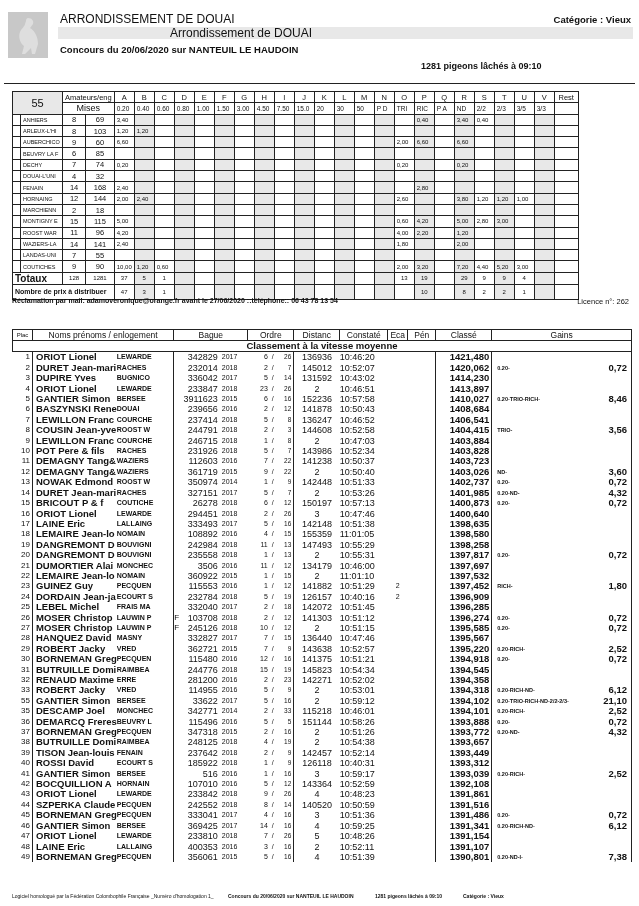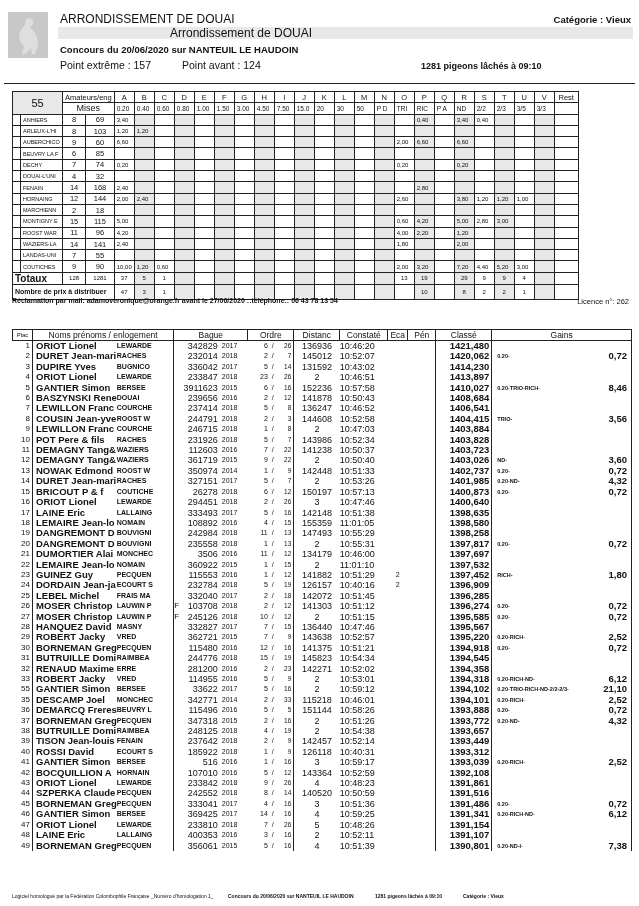--- a/index.html
+++ b/index.html
@@ -61,24 +61,20 @@
   <div class="logo">
     <svg viewBox="0 0 40 46">
         <path d="M20 6c4 0 6 3 5 6l-3 4c5 3 8 9 8 16l-3 10h-3l-1-6-6 6h-3l2-8c-4-3-6-9-4-14 2-4 5-6 5-8l1-3c0-2 1-3 2-3z" fill="#dedede"></path>
       </svg>
   </div>
   <div class="t1">ARRONDISSEMENT DE DOUAI</div>
   <div class="cat">Catégorie : Vieux</div>
   <div class="band"></div>
   <div class="t2">Arrondissement de DOUAI</div>
   <div class="t3">Concours du 20/06/2020 sur NANTEUIL LE HAUDOIN</div>
-  <div class="t4">
-    <span>Point extrême : 157</span>
-    <span>Point avant : 124</span>
-  </div>
   <div class="t5">1281 pigeons lâchés à 09:10</div>
   <div class="hr"></div>
 </div>
 
 <table class="sum" id="sumtable">
     <tbody>
       <tr>
         <td class="big" rowspan="2" colspan="2" style="width:50px">55</td>
         <td class="hl" colspan="2" style="width:46px">Amateurs/eng</td>
         <td class="hl" style="width:20px">A</td>
@@ -604,20 +600,23 @@
       <th colspan="2">Noms prénoms / enlogement</th>
       <th colspan="3">Bague</th>
       <th colspan="3">Ordre</th>
       <th>Distanc</th>
       <th>Constaté</th>
       <th>Eca</th>
       <th>Pén</th>
       <th>Classé</th>
       <th colspan="2">Gains</th>
     </tr>
+    <tr class="sub">
+      <td colspan="16">Classement à la vitesse moyenne</td>
+    </tr>
   </thead>
   <tbody id="resbody">
       <tr>
         <td class="pl">1</td>
         <td class="nm">ORIOT Lionel</td>
         <td class="lc">LEWARDE</td>
         <td class="f" style="border-left:1px solid #222"></td>
         <td class="bg">342829</td>
         <td class="yr">2017</td>
         <td class="o1">6</td>

